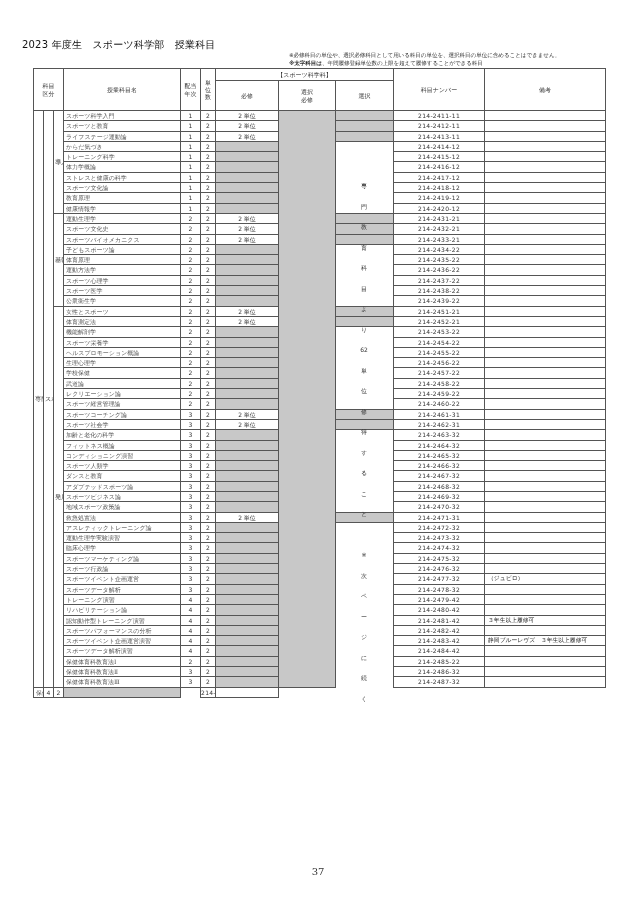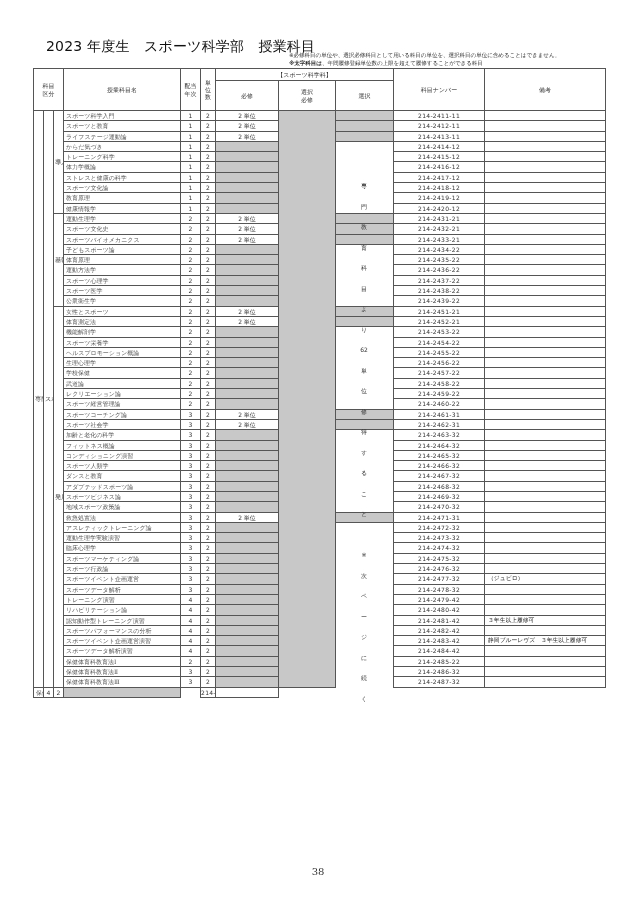--- a/index.html
+++ b/index.html
@@ -1,18 +1,18 @@
 <!DOCTYPE html>
 <html><head>
 <meta charset="utf-8">
 <style>
   html, body { margin: 0; padding: 0; background: #ffffff; }
   body { width: 636px; height: 900px; position: relative; overflow: hidden;
          font-family: "DejaVu Sans", "Liberation Sans", sans-serif; color: #222; }
-  .title { position: absolute; left: 46px; top: 38px; font-size: 14px; letter-spacing: 0.2px; color: #111; white-space: nowrap; }
+  .title { position: absolute; left: 22px; top: 38px; font-size: 10px; letter-spacing: 0.2px; color: #111; white-space: nowrap; }
   .note { position: absolute; left: 289px; font-size: 5.6px; color: #333; white-space: nowrap; letter-spacing: -0.1px; }
   .note.n1 { top: 52px; }
   .note.n2 { top: 60px; font-weight: bold; }
   .note.n2 .rest { font-weight: normal; }
   .page-num { position: absolute; left: 0; width: 636px; top: 866px; text-align: center;
               font-family: "DejaVu Serif", "Liberation Serif", serif; font-size: 10px; color: #333; }
 
   table.grid { position: absolute; left: 33px; top: 68px; border-collapse: collapse; table-layout: fixed;
                width: 572px; font-size: 6px; }
   table.grid td, table.grid th { border: 0.6px solid #555; padding: 0; overflow: hidden; white-space: nowrap; font-weight: normal; }
@@ -613,13 +613,13 @@
     <div class="sel-char" style="top: 441px;">※</div>
     <div class="sel-char" style="top: 461.5px;">次</div>
     <div class="sel-char" style="top: 482px;">ペ</div>
     <div class="sel-char" style="top: 502.5px;">ー</div>
     <div class="sel-char" style="top: 523px;">ジ</div>
     <div class="sel-char" style="top: 543.5px;">に</div>
     <div class="sel-char" style="top: 564px;">続</div>
     <div class="sel-char" style="top: 584.5px;">く</div>
   </div>
 
-<div class="page-num">38</div>
+<div class="page-num">37</div>
 
 </body></html>

